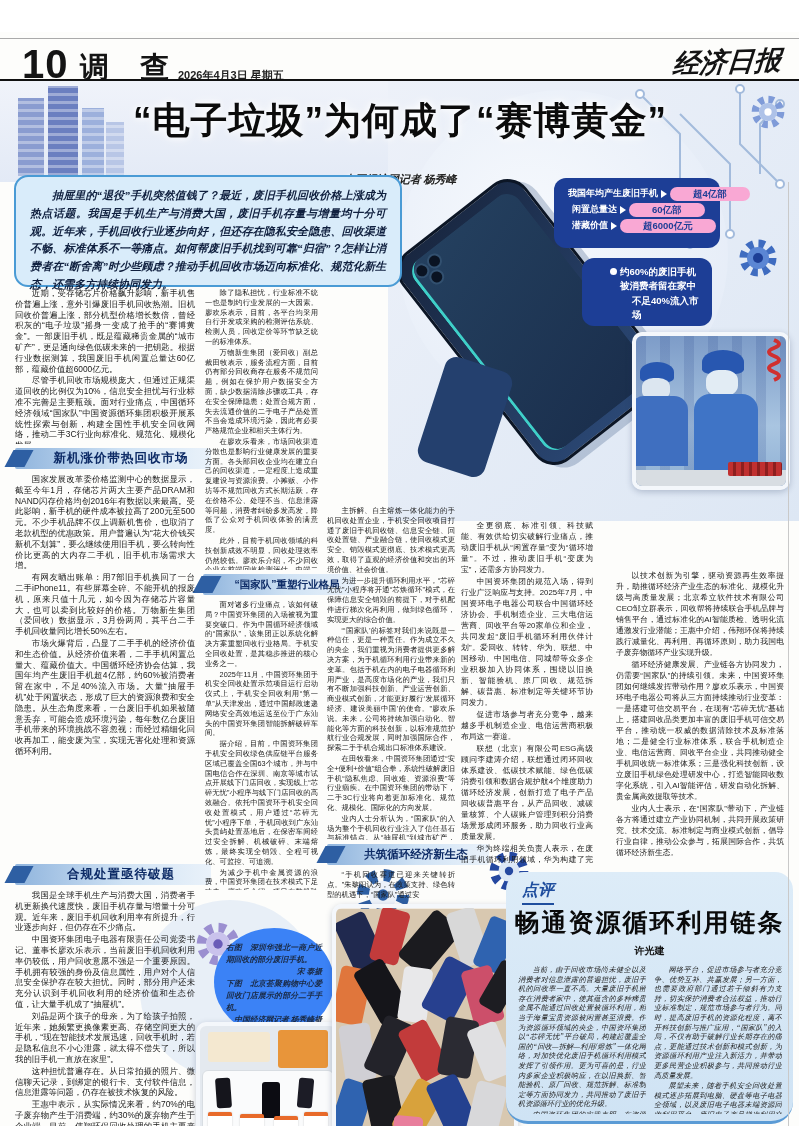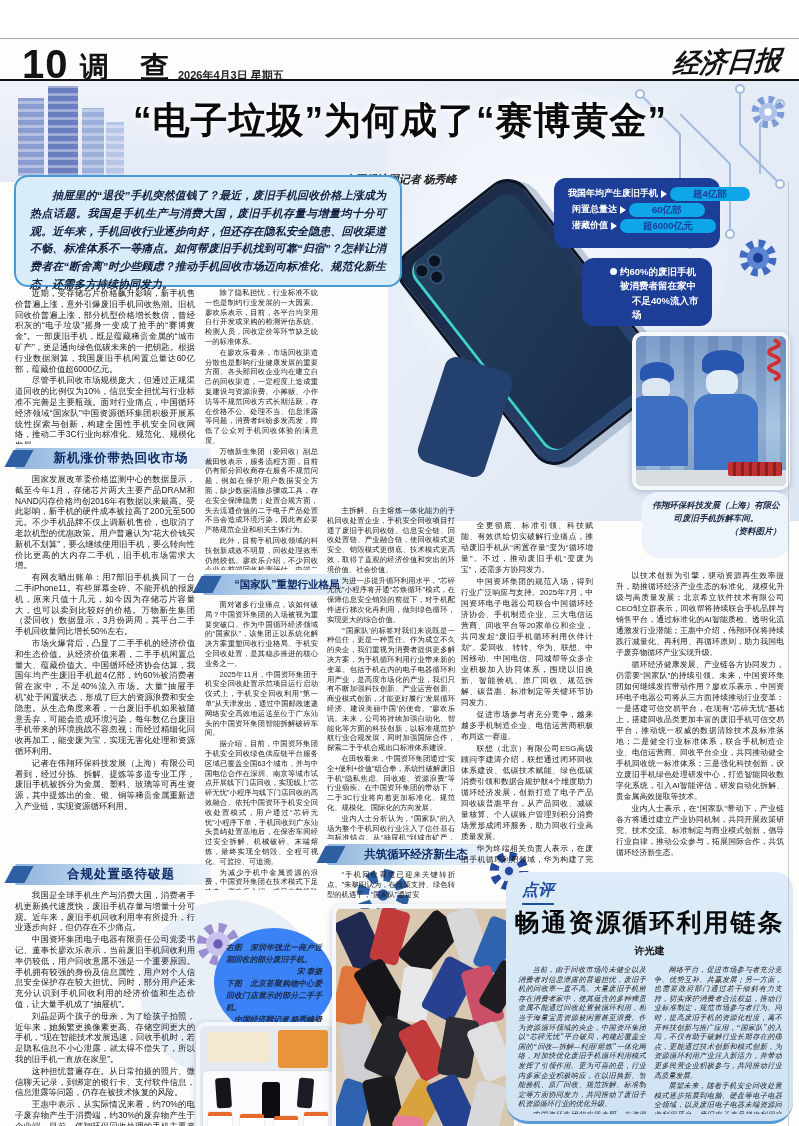--- a/index.html
+++ b/index.html
@@ -36,21 +36,21 @@
   .phone-screen{position:absolute;left:10px;top:10px;right:10px;bottom:10px;border-radius:16px;
                 background:linear-gradient(160deg,#24405f,#1a2e4c);border-left:3px solid #3fd0c9;}
   .cam-dot{position:absolute;width:11px;height:11px;border-radius:50%;background:#0a1322;border:2px solid #32506f;}
   .dark-shape{position:absolute;left:590px;top:250px;width:94px;height:34px;background:#1e2f66;
               transform:skewX(-24deg) rotate(-8deg);border-radius:4px;}
   .chipline{position:absolute;}
   
   .stat-box{position:absolute;box-sizing:border-box;border-radius:12px;padding:7px 8px;color:#fff;
             font-size:9px;font-weight:bold;line-height:1.5;}
   .stat-row{display:flex;align-items:center;gap:3px;margin:2px 0;white-space:nowrap;}
-  .stat-pill{background:#0ea5e9;border-radius:9px;padding:0 23px;font-size:9.5px;font-weight:900;line-height:14px;}
+  .stat-pill{background:#f9a8d4;border-radius:9px;padding:0 23px;font-size:9.5px;font-weight:900;line-height:14px;}
   .tri{display:inline-block;width:0;height:0;border-top:4px solid transparent;border-bottom:4px solid transparent;border-left:6px solid #fff;}
   .bullet{display:inline-block;width:7px;height:7px;border-radius:50%;background:#fff;margin-right:3px;}
   
   .photo-frame{position:absolute;border:4px solid #f4f7fb;border-radius:10px;overflow:hidden;box-shadow:0 2px 6px rgba(30,50,90,.25);}
   .cap-bubble{position:absolute;background:#edf3fb;border-radius:16px;padding:7px 9px;box-sizing:border-box;
               font-family:"Liberation Serif",serif;font-style:italic;font-weight:bold;font-size:8.5px;
               line-height:1.55;color:#1a2a44;text-align:justify;}
   .cap-credit{text-align:right;font-style:italic;}
   
   .sec-head{position:absolute;height:21px;line-height:21px;text-align:center;font-weight:900;color:#0d2b66;
@@ -199,54 +199,49 @@
     <div style="position:absolute;left:-6px;top:60px;width:58px;height:70px;background:#3f6fc0;border-radius:14px 14px 0 0;"></div>
     <div style="position:absolute;left:66px;top:14px;width:42px;height:24px;background:#2857b0;border-radius:50% 50% 20% 20%;"></div>
     <div style="position:absolute;left:70px;top:34px;width:32px;height:26px;background:#e2ecf4;border-radius:40%;"></div>
     <div style="position:absolute;left:58px;top:58px;width:64px;height:76px;background:#3f74c6;border-radius:16px 16px 0 0;"></div>
     <svg style="position:absolute;right:2px;top:2px;" width="40" height="56" viewBox="0 0 40 56">
         <path d="M30 2 Q40 6 30 10 Q20 14 30 18 Q40 22 30 26 Q20 30 30 34 Q40 38 30 42" stroke="#d03030" stroke-width="4" fill="none"></path>
       </svg>
     <div style="position:absolute;left:0;bottom:0;width:100%;height:16px;background:#d8dde2;"></div>
     <div style="position:absolute;right:4px;bottom:10px;width:54px;height:14px;background:repeating-linear-gradient(90deg,#c03030 0 5px,#8c1f1f 5px 8px);border-radius:2px;"></div>
   </div>
-  <div class="cap-bubble" style="left:642px;top:460px;width:148px;height:66px;text-align:center;">
-    <span>伟翔环保科技发展（上海）有限公司废旧手机拆解车间。</span>
-    <div class="cap-credit">（资料图片）</div>
-  </div>
 
   <div class="sec-head" style="left:15px;top:416px;width:180px;">新机涨价带热回收市场</div>
   <div class="sec-head" style="left:15px;top:832px;width:180px;">合规处置亟待破题</div>
   <div class="sec-head" style="left:203px;top:542px;width:136px;font-size:10.5px;letter-spacing:0;">“国家队”重塑行业格局</div>
   <div class="sec-head" style="left:327px;top:812px;width:146px;font-size:11.5px;letter-spacing:0;">共筑循环经济新生态</div>
 
   <div class="col c-lg" style="left:15px;top:256px;width:180px;height:156px;">
     <p>近期，受存储芯片价格飙升影响，新手机售价普遍上涨，意外引爆废旧手机回收热潮。旧机回收价普遍上涨，部分机型价格增长数倍，曾经积灰的“电子垃圾”摇身一变成了抢手的“赛博黄金”。一部废旧手机，既是蕴藏稀贵金属的“城市矿产”，更是通向绿色低碳未来的一把钥匙。根据行业数据测算，我国废旧手机闲置总量达60亿部，蕴藏价值超6000亿元。</p>
     <p>尽管手机回收市场规模庞大，但通过正规渠道回收的比例仅为10%，信息安全担忧与行业标准不完善是主要瓶颈。面对行业痛点，中国循环经济领域“国家队”中国资源循环集团积极开展系统性探索与创新，构建全国性手机安全回收网络，推动二手3C行业向标准化、规范化、规模化发展。</p>
 
   </div>
   <div class="col c-lg" style="left:15px;top:442px;width:180px;height:386px;">
     <p>国家发展改革委价格监测中心的数据显示，截至今年1月，存储芯片两大主要产品DRAM和NAND闪存价格均创2016年有数据以来最高。受此影响，新手机的硬件成本被拉高了200元至500元。不少手机品牌不仅上调新机售价，也取消了老款机型的优惠政策。用户普遍认为“花大价钱买新机不划算”，要么继续使用旧手机，要么转向性价比更高的大内存二手机，旧手机市场需求大增。</p>
     <p>有网友晒出账单：用7部旧手机换回了一台二手iPhone11。有些屏幕全碎、不能开机的报废机，原来只值十几元，如今因为存储芯片容量大，也可以卖到比较好的价格。万物新生集团（爱回收）数据显示，3月份两周，其平台二手手机回收量同比增长50%左右。</p>
     <p>市场火爆背后，凸显了二手手机的经济价值和生态价值。从经济价值来看，二手手机闲置总量大、蕴藏价值大。中国循环经济协会估算，我国年均产生废旧手机超4亿部，约60%被消费者留在家中，不足40%流入市场。大量“抽屉手机”处于闲置状态，形成了巨大的资源浪费和安全隐患。从生态角度来看，一台废旧手机如果被随意丢弃，可能会造成环境污染，每年数亿台废旧手机带来的环境挑战不容忽视；而经过精细化回收再加工，能变废为宝，实现无害化处理和资源循环利用。</p>
-    <p>记者在伟翔环保科技发展（上海）有限公司看到，经过分拣、拆解、提炼等多道专业工序，废旧手机被拆分为金属、塑料、玻璃等可再生资源，其中提炼出的金、银、铜等稀贵金属重新进入产业链，实现资源循环利用。</p>
   </div>
   <div class="col c-lg" style="left:15px;top:858px;width:180px;height:256px;">
     <p>我国是全球手机生产与消费大国，消费者手机更新换代速度快，废旧手机存量与增量十分可观。近年来，废旧手机回收利用率有所提升，行业逐步向好，但仍存在不少痛点。</p>
     <p>中国资环集团电子电器有限责任公司党委书记、董事长廖欢乐表示，当前废旧手机回收利用率仍较低，用户回收意愿不强是一个重要原因。手机拥有较强的身份及信息属性，用户对个人信息安全保护存在较大担忧。同时，部分用户还未充分认识到手机回收利用的经济价值和生态价值，让大量手机成了“抽屉机”。</p>
     <p>刘晶是两个孩子的母亲，为了给孩子拍照，近年来，她频繁更换像素更高、存储空间更大的手机，“现在智能技术发展迅速，回收手机时，若是隐私信息不小心泄露，就太得不偿失了，所以我的旧手机一直放在家里”。</p>
     <p>这种担忧普遍存在。从日常拍摄的照片、微信聊天记录，到绑定的银行卡、支付软件信息，信息泄露等问题，仍存在被技术恢复的风险。</p>
     <p>王惠中表示，从实际情况来看，约70%的电子废弃物产生于消费端，约30%的废弃物产生于企业端。目前，伟翔环保回收处理的手机主要来自生产商、品牌商等企业端，直接从消费者手中回收的废旧手机非常有限。这一现状也反映了消费端回收渠道不畅的现实困境。</p>
 
   </div>
 
   <div class="col c-sm" style="left:205px;top:256px;width:113px;height:282px;">
     <p>除了隐私担忧，行业标准不统一也是制约行业发展的一大因素。廖欢乐表示，目前，各平台均采用自行开发或采购的检测评估系统、检测人员，回收定价等环节缺乏统一的标准体系。</p>
+    <p>万物新生集团（爱回收）副总裁田牧表示，服务流程方面，目前仍有部分回收商存在服务不规范问题，例如在保护用户数据安全方面，缺少数据清除步骤或工具，存在安全保障隐患；处置合规方面，失去流通价值的二手电子产品处置不当会造成环境污染，因此有必要严格规范企业和相关主体行为。</p>
     <p>在廖欢乐看来，市场回收渠道分散也是影响行业健康发展的重要方面。各头部回收企业均在建立自己的回收渠道，一定程度上造成重复建设与资源浪费。小摊贩、小作坊等不规范回收方式长期活跃，存在价格不公、处理不当、信息泄露等问题，消费者纠纷多发高发，降低了公众对手机回收体验的满意度。</p>
-    <p>万物新生集团（爱回收）副总裁田牧表示，服务流程方面，目前仍有部分回收商存在服务不规范问题，例如在保护用户数据安全方面，缺少数据清除步骤或工具，存在安全保障隐患；处置合规方面，失去流通价值的二手电子产品处置不当会造成环境污染，因此有必要严格规范企业和相关主体行为。</p>
     <p>此外，目前手机回收领域的科技创新成效不明显，回收处理效率仍然较低。廖欢乐介绍，不少回收企业在前端回收检测评估、中端二次销售与拆解破碎、末端金属提炼等环节开展了多项技术创新，推动了行业的发展。但总体来看，行业科技创新成效仍不明显，整体智能化程度较低，回收技术和设备较少，规范高效回收处理的能力有待提升。</p>
   </div>
   <div class="col c-sm" style="left:205px;top:568px;width:113px;height:290px;">
     <p>面对诸多行业痛点，该如何破局？中国资环集团的入场被视为重要突破口。作为中国循环经济领域的“国家队”，该集团正以系统化解决方案重塑回收行业格局。手机安全回收处置，是其稳步推进的核心业务之一。</p>
     <p>2025年11月，中国资环集团手机安全回收处置示范项目运行启动仪式上，手机安全回收利用“第一单”从天津发出，通过中国邮政速递网络安全高效地运送至位于广东汕头的中国资环集团智能拆解破碎车间。</p>
     <p>据介绍，目前，中国资环集团手机安全回收绿色供应链平台服务区域已覆盖全国63个城市，并与中国电信合作在深圳、南京等城市试点开展线下门店回收，实现线上“芯碎无忧”小程序与线下门店回收的高效融合。依托中国资环手机安全回收处置模式，用户通过“芯碎无忧”小程序下单，手机回收到广东汕头贵屿处置基地后，在保密车间经过安全拆解、机械破碎、末端熔炼，最终实现全销毁、全程可视化、可监控、可追溯。</p>
     <p>为减少手机中金属资源的浪费，中国资环集团在技术模式下足功夫。廖欢乐介绍，项目在整机验机、信息安全销毁的基础上，对手机进行精细化拆解，对元器件进行循环再利用，延长手机部件的使用寿命。此外，通过火法冶炼技术，熔炼提取废弃电路板等零部件中的金属资源，对贵金属进行高效捕集，回收率达99%以上，该技术目前处于行业领先水平。</p>
 
   </div>
 

